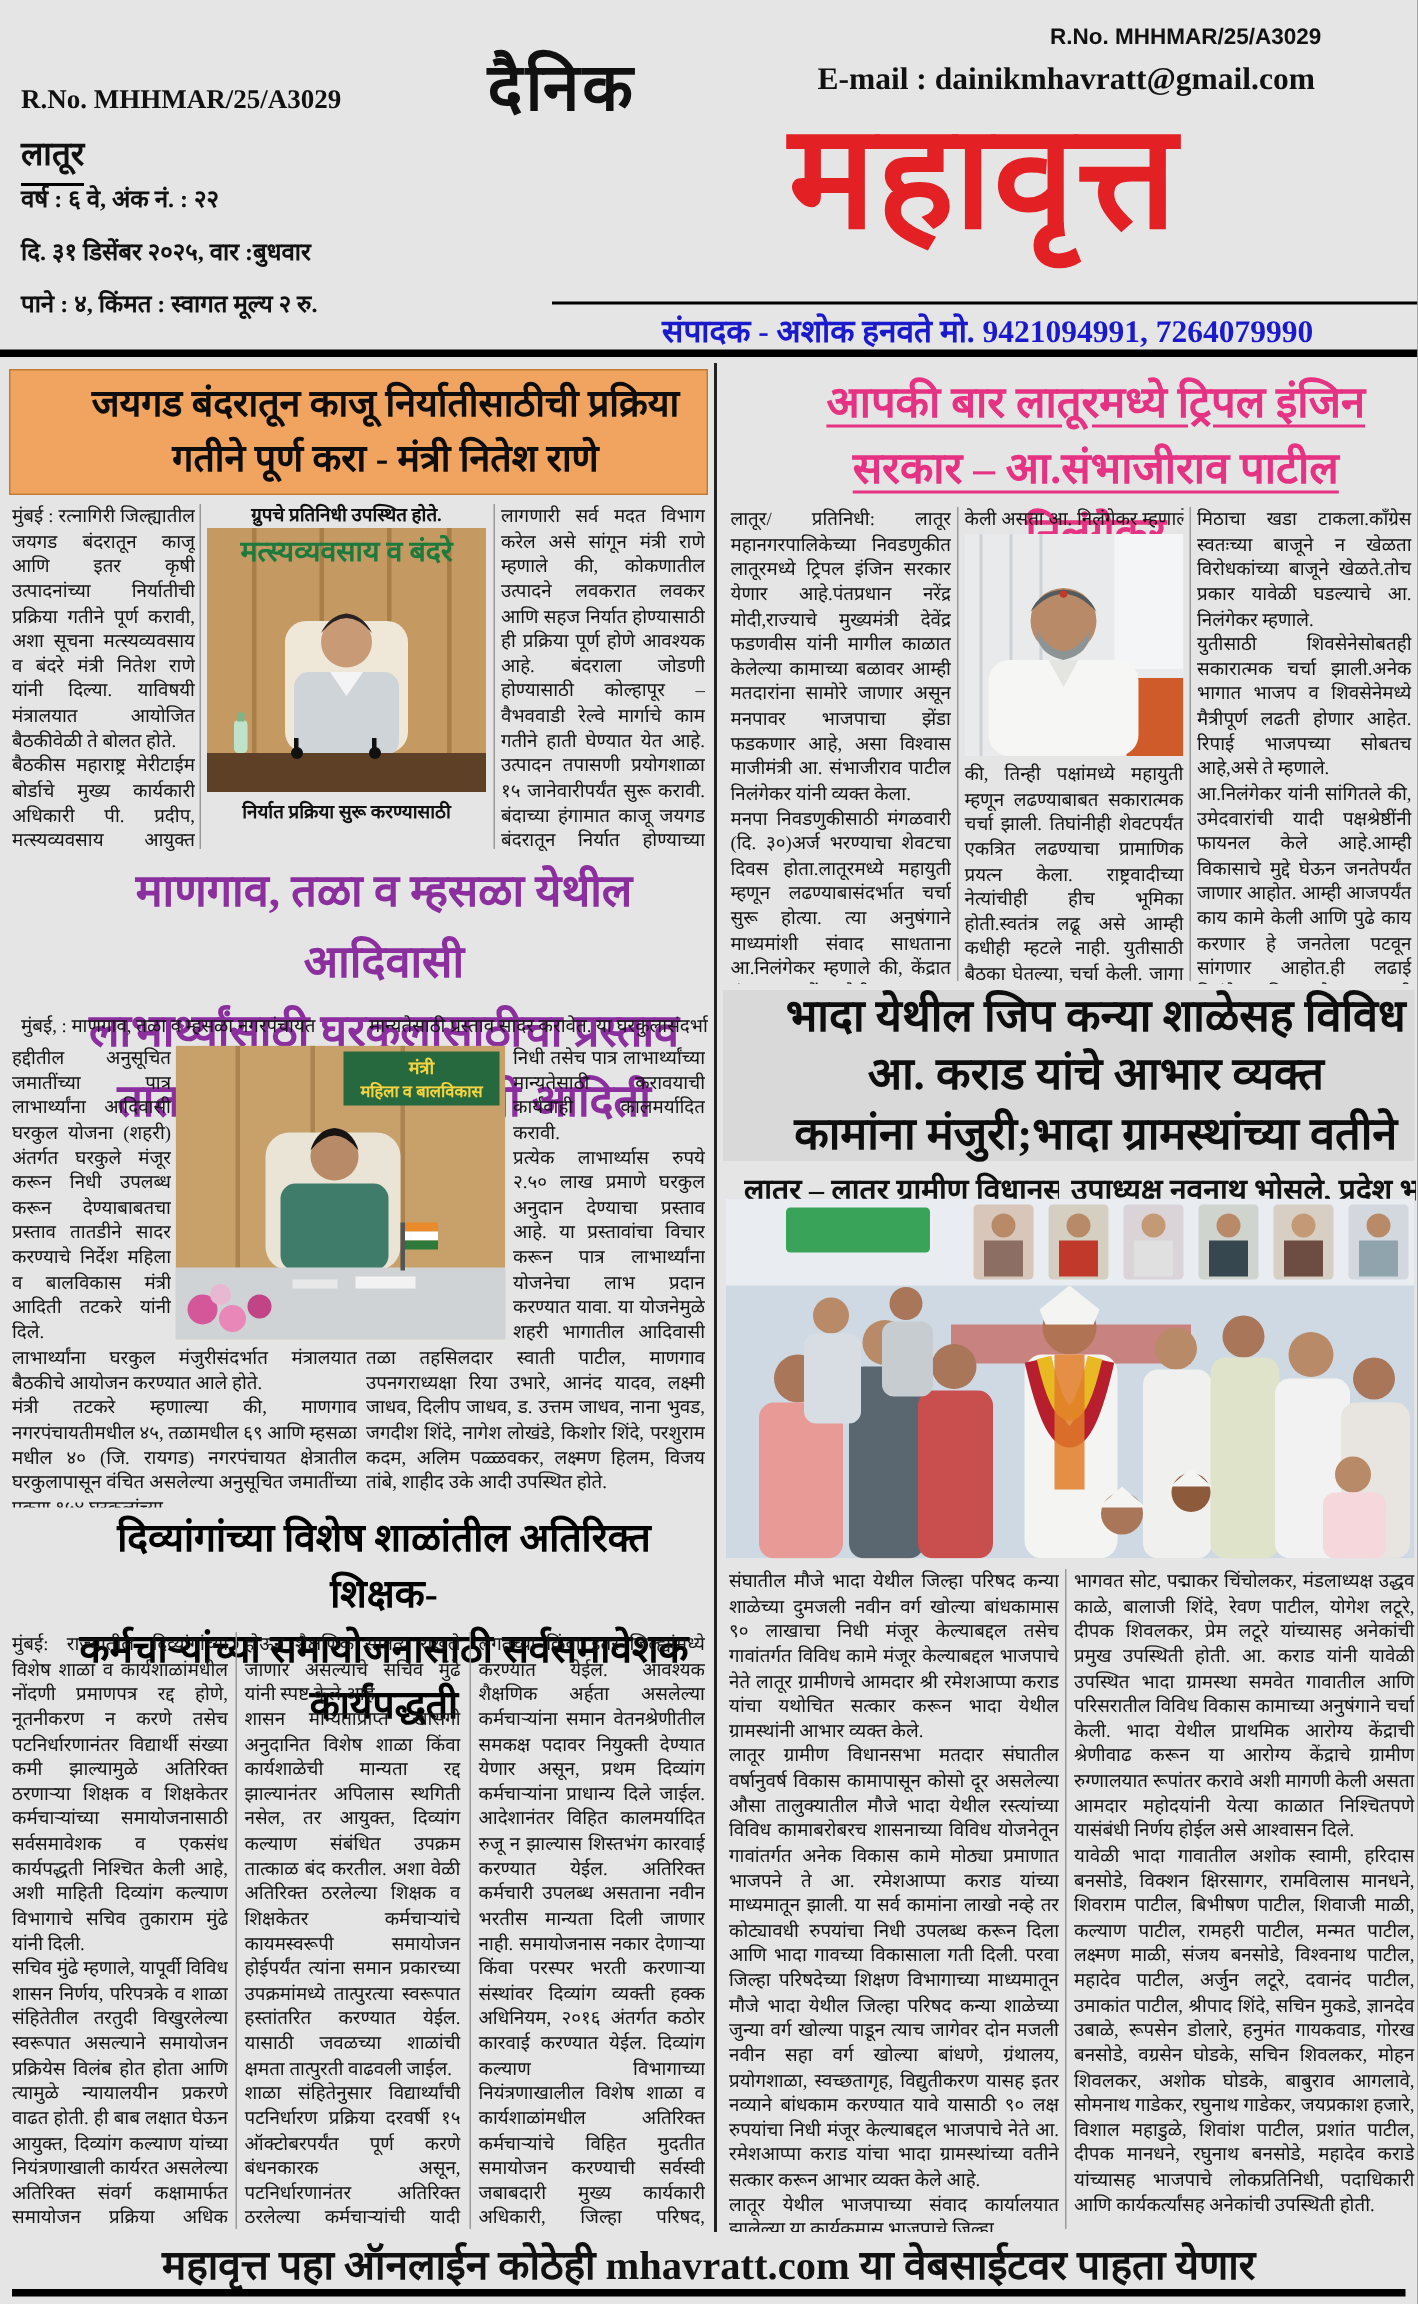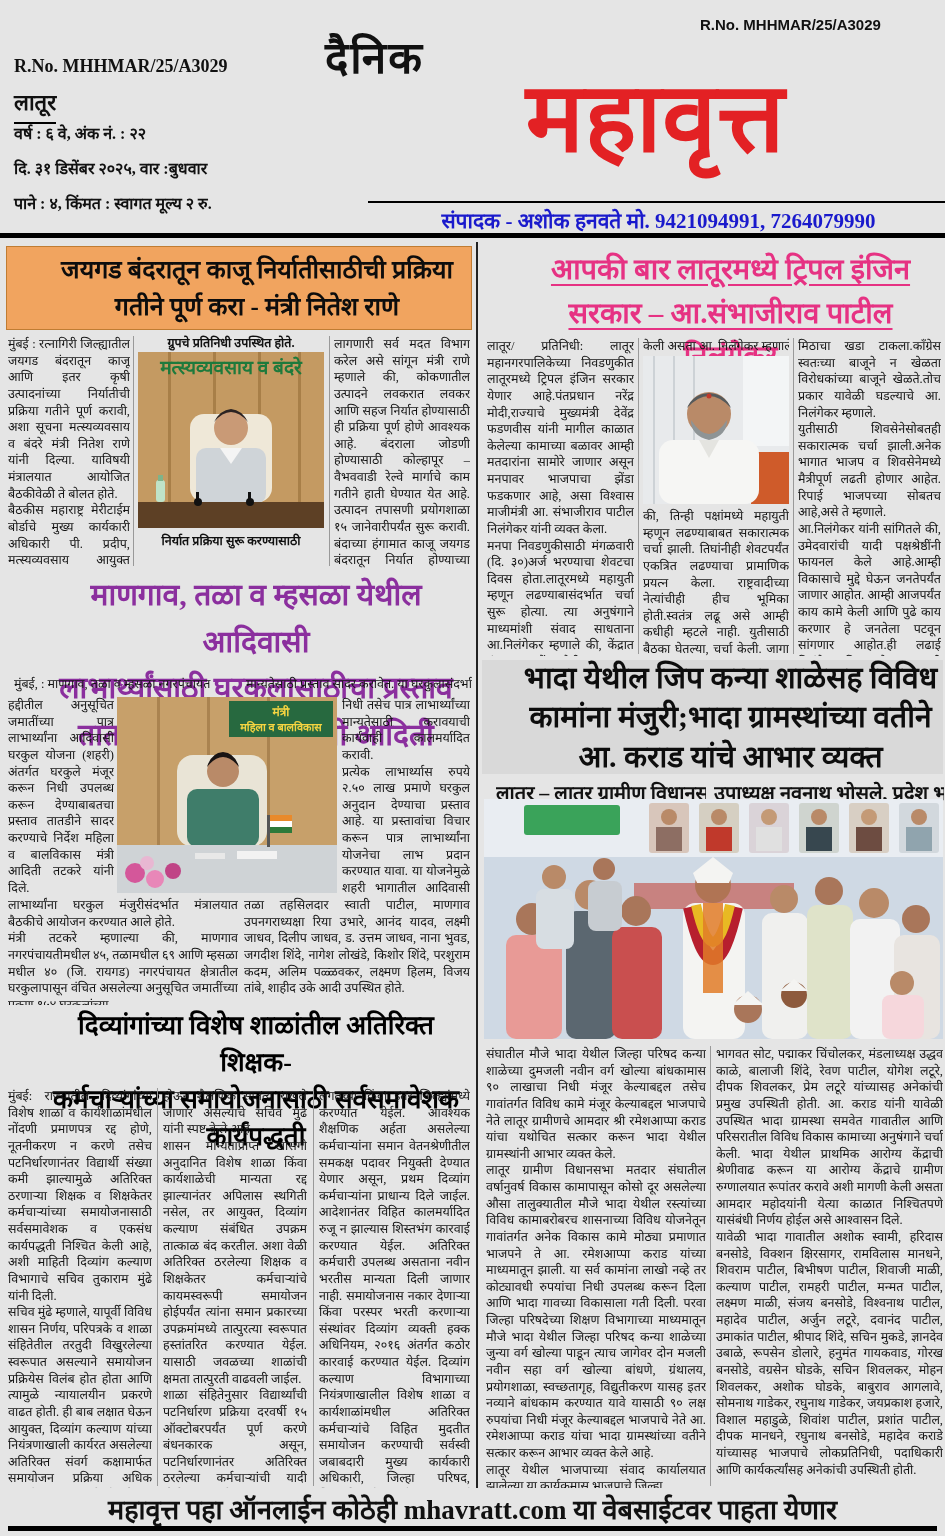--- a/index.html
+++ b/index.html
@@ -36,20 +36,21 @@
 
   <div class="abs sans" style="left:700px;top:16px;font-size:15px;font-weight:bold;">R.No. MHHMAR/25/A3029</div>
 
   <div class="abs" style="left:14px;top:56px;font-size:18px;font-weight:bold;">R.No. MHHMAR/25/A3029</div>
   <div class="abs" style="left:14px;top:86px;font-size:22px;font-weight:bold;border-bottom:2px solid #000;padding-bottom:6px;">लातूर</div>
   <div class="abs masthead-info" style="left:14px;top:126px;">वर्ष : ६ वे, अंक नं. : २२</div>
   <div class="abs masthead-info" style="left:14px;top:161px;">दि. ३१ डिसेंबर २०२५, वार :बुधवार</div>
   <div class="abs masthead-info" style="left:14px;top:196px;">पाने : ४, किंमत : स्वागत मूल्य २ रु.</div>
 
   <div class="abs" style="left:325px;top:26px;font-size:44px;font-weight:bold;letter-spacing:2px;">दैनिक</div>
+  <div class="abs" style="left:545px;top:40px;font-size:21px;font-weight:bold;">E-mail : dainikmhavratt@gmail.com</div>
 
   <div class="abs" style="left:368px;top:58px;width:575px;font-size:97px;font-weight:bold;color:#e32124;line-height:1.25;text-align:center;letter-spacing:1px;">महावृत्त</div>
 
   <div class="abs rule-h" style="left:368px;top:201px;width:577px;height:2px;"></div>
   <div class="abs" style="left:372px;top:206px;width:573px;font-size:21px;font-weight:bold;color:#1a1acc;text-align:center;">संपादक - अशोक हनवते मो. 9421094991, 7264079990</div>
 
   <div class="abs rule-h" style="left:0px;top:233px;width:945px;height:5px;"></div>
 
   <div class="abs" style="left:476px;top:242px;width:2px;height:1246px;background:#222;"></div>
 
@@ -182,22 +183,22 @@
   </div>
   <div class="abs body-text" style="left:643px;top:508px;width:146px;height:148px;">की, तिन्ही पक्षांमध्ये महायुती म्हणून लढण्याबाबत सकारात्मक चर्चा झाली. तिघांनीही शेवटपर्यंत एकत्रित लढण्याचा प्रामाणिक प्रयत्न केला. राष्ट्रवादीच्या नेत्यांचीही हीच भूमिका होती.स्वतंत्र लढू असे आम्ही कधीही म्हटले नाही. युतीसाठी बैठका घेतल्या, चर्चा केली. जागा वाटपाचीही चर्चा झाली. राष्ट्रवादीच्या नेत्यांकडूनही नकार आला नाही परंतु राष्ट्रवादी मधील काँग्रेसच्या बी टीमने महायुतीत</div>
 
   <div class="abs rule-v" style="left:793px;top:338px;height:316px;background:#999;"></div>
   <div class="abs body-text" style="left:798px;top:338px;width:143px;height:318px;">मिठाचा खडा टाकला.काँग्रेस स्वतःच्या बाजूने न खेळता विरोधकांच्या बाजूने खेळते.तोच प्रकार यावेळी घडल्याचे आ. निलंगेकर म्हणाले.
 युतीसाठी शिवसेनेसोबतही सकारात्मक चर्चा झाली.अनेक भागात भाजप व शिवसेनेमध्ये मैत्रीपूर्ण लढती होणार आहेत. रिपाई भाजपच्या सोबतच आहे,असे ते म्हणाले.
 आ.निलंगेकर यांनी सांगितले की, उमेदवारांची यादी पक्षश्रेष्ठींनी फायनल केले आहे.आम्ही विकासाचे मुद्दे घेऊन जनतेपर्यंत जाणार आहोत. आम्ही आजपर्यंत काय कामे केली आणि पुढे काय करणार हे जनतेला पटवून सांगणार आहोत.ही लढाई निलंगेकर विरुद्ध देशमुख अशी नाही तर जनतेच्या हितासाठी, लातूरच्या हितासाठी आम्ही लढणार आहोत.या निवडणुकीत भाजपला ५० हून अधिक जागा मिळतील, असा विश्वास त्यांनी व्यक्त केला.</div>
 
   <div id="hl-bhada" class="abs headline" style="left:482px;top:660px;width:461px;height:114px;">
     <span class="hl-line">भादा येथील जिप कन्या शाळेसह विविध</span>
+    <span class="hl-line">आ. कराड यांचे आभार व्यक्त</span>
     <span class="hl-line">कामांना मंजुरी;भादा ग्रामस्थांच्या वतीने</span>
-    <span class="hl-line">आ. कराड यांचे आभार व्यक्त</span>
   </div>
 
   <div class="abs byline" style="left:496px;top:779px;width:210px;">लातूर – लातूर ग्रामीण विधानसभा मतदार</div>
   <div class="abs byline" style="left:714px;top:779px;width:230px;">उपाध्यक्ष नवनाथ भोसले, प्रदेश भाजपाचे</div>
 
   <div class="abs photo-frame" style="left:484px;top:799px;width:459px;height:240px;">
     <svg width="459" height="240" viewBox="0 0 459 240">
       <rect x="0" y="0" width="459" height="240" fill="#cfd9e4"></rect>
       <rect x="0" y="0" width="459" height="58" fill="#e9edf2"></rect>
       <rect x="165" y="4" width="40" height="50" rx="3" fill="#d8c6bb"></rect>

